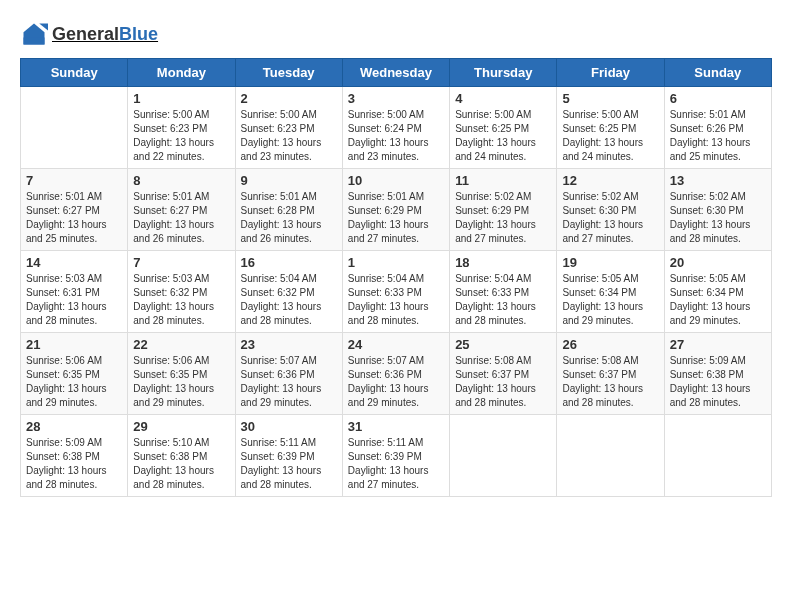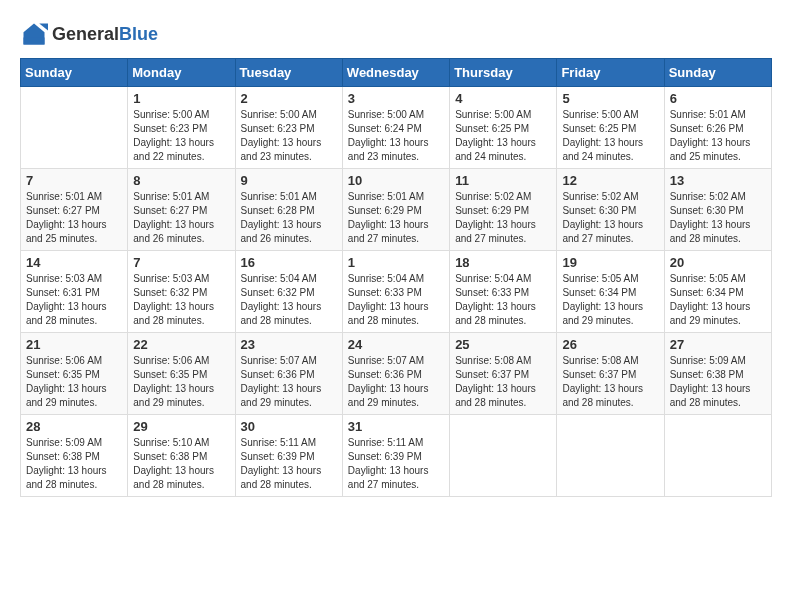--- a/index.html
+++ b/index.html
@@ -8,20 +8,21 @@
       background: #fff;
       width: 792px;
       min-height: 612px;
       padding: 20px;
     }
     .header-area {
       display: flex;
       justify-content: space-between;
       align-items: flex-start;
       margin-bottom: 10px;
+      text-decoration: underline;
     }
     .logo {
       display: flex;
       align-items: center;
       gap: 4px;
     }
     .logo-icon {
       width: 28px;
       height: 28px;
     }
@@ -41,21 +42,21 @@
       width: 100%;
       border-collapse: collapse;
       border: 1px solid #ccc;
     }
     .calendar-table th {
       background-color: #2a6db5;
       color: #fff;
       font-size: 13px;
       font-weight: bold;
       padding: 6px 4px;
-      text-align: left;
+      text-align: center;
       border: 1px solid #1a5a9a;
     }
     .calendar-table td {
       vertical-align: top;
       padding: 4px 5px;
       border: 1px solid #ddd;
       font-size: 10.5px;
       color: #333;
       width: calc(100% / 7);
       min-height: 80px;

